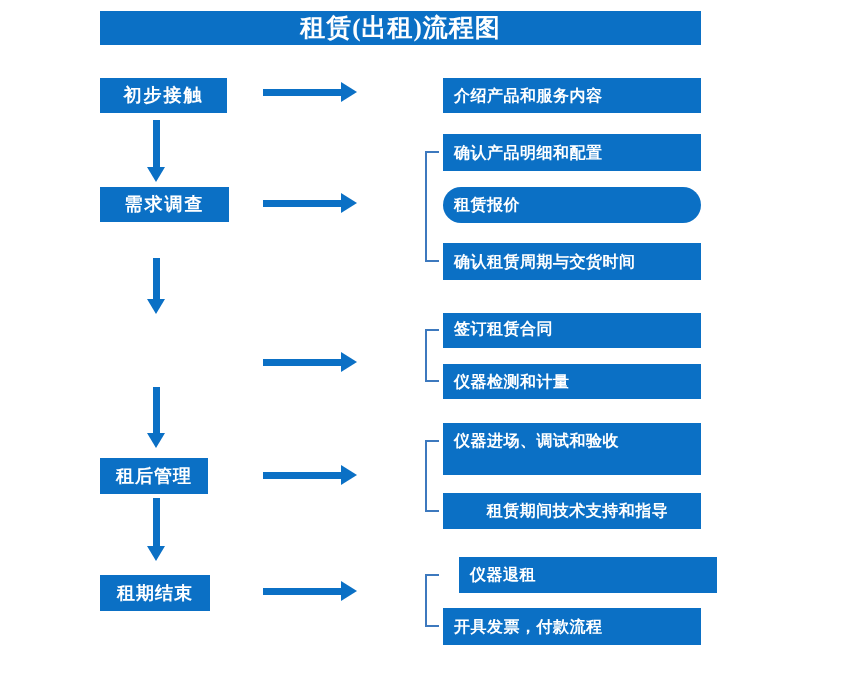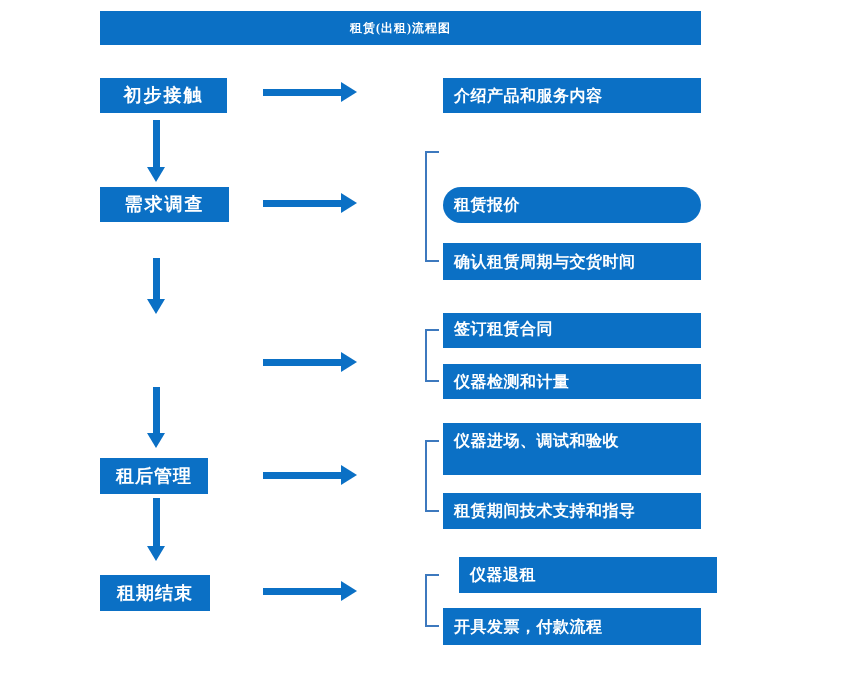--- a/index.html
+++ b/index.html
@@ -16,42 +16,42 @@
     background:var(--bg);
     font-family:"Liberation Serif","DejaVu Serif",serif;
     font-weight:700;
     color:var(--text);
     overflow:hidden;
   }
   .box { position:absolute; background:var(--primary); white-space:nowrap; }
 
   .title-bar {
     left:100px; top:11px; width:601px; height:34px;
-    line-height:34px; text-align:center; font-size:12px; letter-spacing:1px;
+    line-height:34px; text-align:center; font-size:25px; letter-spacing:1px;
   }
 
   .stage { text-align:center; font-size:18px; letter-spacing:2px; }
   #s1 { left:100px; top:78px;  width:127px; height:35px; line-height:35px; }
   #s2 { left:100px; top:187px; width:129px; height:35px; line-height:35px; }
   #s3 { left:103px; top:345px; width:107px; height:36px; line-height:36px; letter-spacing:1px; }
   #s4 { left:100px; top:458px; width:108px; height:36px; line-height:36px; letter-spacing:1px; }
   #s5 { left:100px; top:575px; width:110px; height:36px; line-height:36px; letter-spacing:1px; }
 
   .detail {
     left:443px; width:247px; font-size:16px; padding-left:11px;
     letter-spacing:0.5px;
   }
   #d1  { top:78px;  height:35px; line-height:35px; }
   #d2  { top:134px; height:37px; line-height:37px; }
   #d3  { top:187px; height:36px; line-height:36px;border-radius:18px; }
   #d4  { top:243px; height:37px; line-height:37px; }
   #d5  { top:313px; height:35px; line-height:35px;font-family:Liberation Mono, monospace; }
   #d6  { top:364px; height:35px; line-height:35px; }
   #d7  { top:423px; height:52px; line-height:36px; }
-  #d8  { top:493px; height:36px; line-height:36px; }
+  #d8  { top:493px; height:36px; line-height:36px;text-align:center; }
   #d9  { top:557px; height:36px; line-height:36px;margin-left:16px; }
   #d10 { top:608px; height:37px; line-height:37px; }
 
   .h-arrow { position:absolute; left:263px; width:78px; height:7px; background:var(--primary); }
   .h-arrow::after {
     content:""; position:absolute; left:78px; top:-7px; width:0; height:0;
     border-left:16px solid var(--primary);
     border-top:10px solid transparent; border-bottom:10px solid transparent;
   }
   #ha1 { top:89px; }
@@ -103,20 +103,21 @@
   <div class="h-arrow" id="ha3"></div>
   <div class="h-arrow" id="ha4"></div>
   <div class="h-arrow" id="ha5"></div>
 
   <div class="bracket" id="b2"></div>
   <div class="bracket" id="b3"></div>
   <div class="bracket" id="b4"></div>
   <div class="bracket" id="b5"></div>
 
   <div class="box detail" id="d1">介绍产品和服务内容</div>
+  <div class="box detail" id="d2">确认产品明细和配置</div>
   <div class="box detail" id="d3">租赁报价</div>
   <div class="box detail" id="d4">确认租赁周期与交货时间</div>
   <div class="box detail" id="d5">签订租赁合同</div>
   <div class="box detail" id="d6">仪器检测和计量</div>
   <div class="box detail" id="d7">仪器进场、调试和验收</div>
   <div class="box detail" id="d8">租赁期间技术支持和指导</div>
   <div class="box detail" id="d9">仪器退租</div>
   <div class="box detail" id="d10">开具发票，付款流程</div>
 
 </div>

